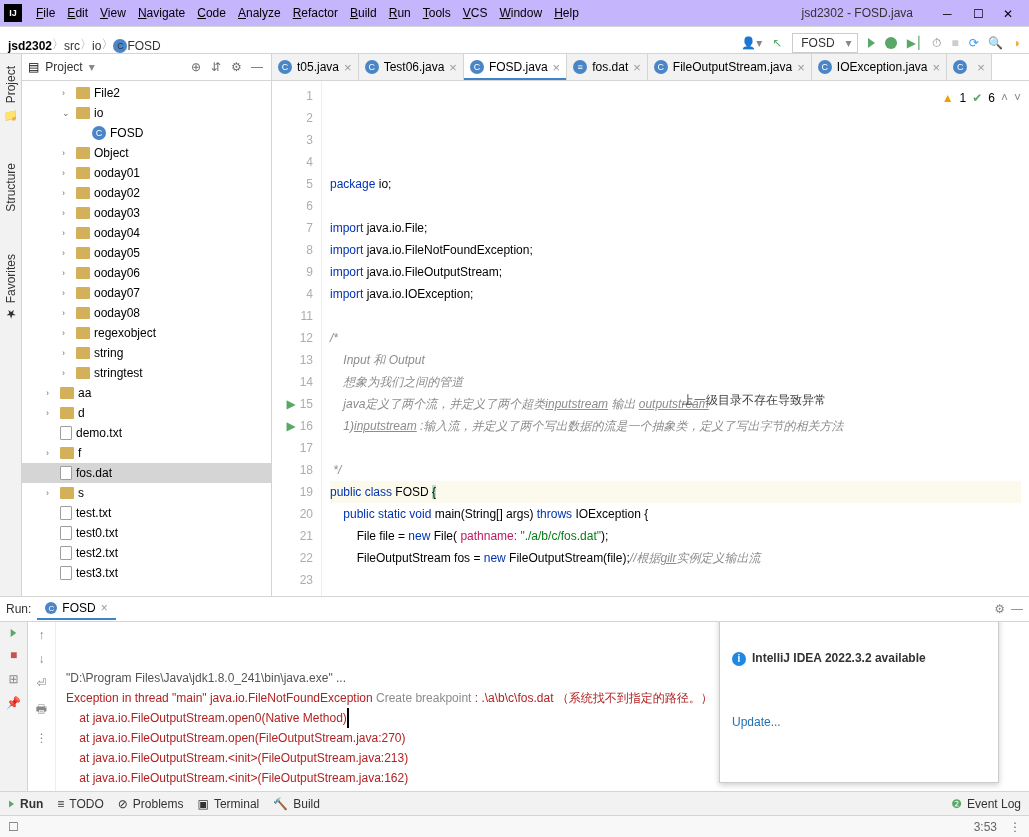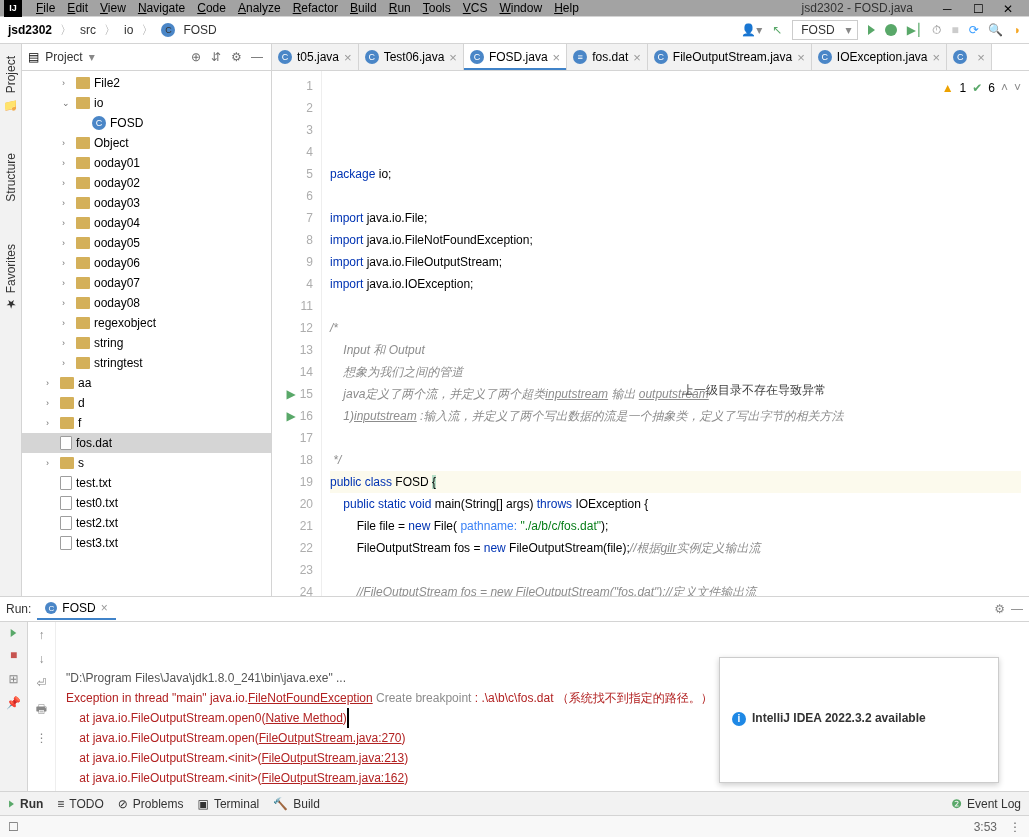--- a/index.html
+++ b/index.html
@@ -1,24 +1,24 @@
 <!DOCTYPE html>
 <html><head>
 <meta charset="utf-8">
 <style>
 *{margin:0;padding:0;box-sizing:border-box;font-family:"Segoe UI",Arial,sans-serif;font-size:12px}
 body{width:1029px;height:837px;background:#fff;display:flex;flex-direction:column;overflow:hidden}
-.menubar{height:17px;background:#a3a3a3;border-bottom:1px solid #d4d4d4;display:flex;align-items:center;padding:0 4px;gap:2px}
+.menubar{height:27px;background:#c4b5fd;border-bottom:1px solid #d4d4d4;display:flex;align-items:center;padding:0 4px;gap:2px}
 .app-icon{width:18px;height:18px;background:#000;margin-right:6px;display:flex;align-items:center;justify-content:center;color:#fff;font-weight:bold;font-size:9px}
 .menuitem{padding:3px 6px;cursor:pointer}
 .menuitem u{text-decoration:underline}
 .title-right{margin-left:auto;color:#333;padding-right:8px}
 .winbtns{display:flex;gap:18px;margin-left:20px;padding-right:10px}
 .winbtn{width:12px;height:12px;cursor:pointer}
-.breadcrumb{height:27px;background:#fff;border-bottom:1px solid #d4d4d4;display:flex;align-items:center;padding:0 8px;gap:8px}
+.breadcrumb{height:27px;background:#fff;border-bottom:1px solid #d4d4d4;display:flex;align-items:flex-end;padding:0 8px;gap:0}
 .breadcrumb span{color:#333}
 .breadcrumb .sep{color:#999}
 .breadcrumb .cls{color:#333}
 .toolbar-right{margin-left:auto;display:flex;align-items:center;gap:10px}
 .run-select{border:1px solid #ccc;padding:2px 22px 2px 8px;position:relative;background:#fff}
 .triangle-green{width:0;height:0;border-left:7px solid #59a869;border-top:5px solid transparent;border-bottom:5px solid transparent}
 .bug-green{width:12px;height:12px;background:#59a869;border-radius:50%}
 .main{flex:1;display:flex;position:relative;overflow:hidden}
 .sidebar-tabs{width:22px;background:#f2f2f2;border-right:1px solid #d4d4d4;display:flex;flex-direction:column;align-items:center;padding-top:6px;gap:30px}
 .side-tab{writing-mode:vertical-rl;transform:rotate(180deg);padding:6px 2px;color:#333;cursor:pointer}
@@ -39,35 +39,35 @@
 .tabs{height:27px;border-bottom:1px solid #d4d4d4;display:flex;align-items:stretch;overflow:hidden}
 .tab{display:flex;align-items:center;padding:0 6px;gap:5px;border-right:1px solid #d4d4d4;cursor:pointer;background:#f2f2f2;position:relative}
 .tab.active{background:#fff}
 .tab.active::after{content:"";position:absolute;bottom:0;left:0;right:0;height:2px;background:#4083c9}
 .tab .close{color:#999;font-size:13px;cursor:pointer}
 .tab .file-type-icon{width:14px;height:14px;background:#4a86c7;border-radius:50%;color:#fff;font-size:9px;display:flex;align-items:center;justify-content:center}
 .editor-body{flex:1;display:flex;overflow:hidden;position:relative;font-family:"Consolas","Courier New",monospace;font-size:13px}
 .gutter{width:50px;background:#fff;border-right:1px solid #eee;text-align:right;padding:4px 8px 4px 0;color:#adadad;line-height:22px}
 .gutter .ln{height:22px}
 .code{flex:1;padding:4px 8px;line-height:22px;white-space:pre;overflow:auto;position:relative}
-.kw{color:#0033b3}.str{color:#067d17}.cmt{color:#8c8c8c;font-style:italic}.cls{color:#000}.ann-cmt{color:#3b82f6}
+.kw{color:#0033b3}.str{color:#067d17}.cmt{color:#8c8c8c;font-style:italic}.cls{color:#000}.ann-cmt{color:#be185d}
 .hl-line{background:#fcfaed}
 .red-note{color:#404040;position:absolute}
 .inspections{position:absolute;top:6px;right:8px;display:flex;gap:6px;align-items:center;font-size:11px}
 .warn-tri{color:#eda200}.check{color:#59a869}
 .run-panel{height:195px;border-top:1px solid #d4d4d4;display:flex;flex-direction:column;background:#fff}
 .run-header{height:25px;border-bottom:1px solid #d4d4d4;display:flex;align-items:center;padding:0 6px;gap:6px}
 .run-header .lbl{color:#333}
 .run-tab{padding:3px 8px;border-bottom:2px solid #4083c9;background:#fff;display:flex;align-items:center;gap:5px}
 .run-body{flex:1;display:flex;overflow:hidden;font-family:"Consolas","Courier New",monospace;font-size:13px}
 .run-toolbar{width:28px;background:#f2f2f2;border-right:1px solid #d4d4d4;display:flex;flex-direction:column;align-items:center;padding:6px 0;gap:10px}
 .run-toolbar2{width:28px;background:#fff;border-right:1px solid #eee;display:flex;flex-direction:column;align-items:center;padding:6px 0;gap:10px}
 .console{flex:1;padding:6px 10px;line-height:20px;white-space:pre;overflow:auto;position:relative}
 .console .err{color:#b22222}
-.console .link{color:#b22222;text-decoration:underline}
+.console .link{color:#b22222;}
 .console .path{color:#545454}
 .notif{position:absolute;right:30px;bottom:8px;width:280px;background:#fff;border:1px solid #ccc;box-shadow:0 2px 6px rgba(0,0,0,.2);padding:10px 12px;z-index:10}
 .notif .title{font-weight:bold;color:#333;margin-bottom:4px}
 .notif .info-icon{width:14px;height:14px;background:#1e88e5;border-radius:50%;color:#fff;display:inline-flex;align-items:center;justify-content:center;font-size:10px;margin-right:6px}
 .notif .link{color:#2470b3;cursor:pointer}
 .bottom-bar{height:24px;border-top:1px solid #d4d4d4;background:#f2f2f2;display:flex;align-items:center;padding:0 8px;gap:14px}
 .bottom-item{display:flex;align-items:center;gap:5px;color:#333;cursor:pointer}
 .bottom-item.active{font-weight:bold}
 .status{height:22px;border-top:1px solid #d4d4d4;background:#f8f8f8;display:flex;align-items:center;padding:0 8px;color:#666}
 .status .right{margin-left:auto;display:flex;gap:12px}
@@ -224,20 +224,25 @@
         </div>
         <div class="tree-item indent1">
           <span class="expander">›</span>
           <span class="folder-icon"></span>
           <span>aa</span>
         </div>
         <div class="tree-item indent1">
           <span class="expander">›</span>
           <span class="folder-icon"></span>
           <span>d</span>
+        </div>
+        <div class="tree-item indent1">
+          <span class="expander"></span>
+          <span class="file-icon"></span>
+          <span>demo.txt</span>
         </div>
         <div class="tree-item indent1">
           <span class="expander">›</span>
           <span class="folder-icon"></span>
           <span>f</span>
         </div>
         <div class="tree-item indent1 selected">
           <span class="expander"></span>
           <span class="file-icon"></span>
           <span>fos.dat</span>
@@ -370,20 +375,21 @@
     <div class="run-toolbar2">
       <span style="color:#888">↑</span>
       <span style="color:#888">↓</span>
       <span style="color:#888">⏎</span>
       <span style="color:#888">🖶</span>
       <span style="color:#888">⋮</span>
     </div>
     <div class="console" id="console">
       <div class="path">"D:\Program Files\Java\jdk1.8.0_241\bin\java.exe" ...</div><div class="err">Exception in thread "main" java.io.<span class="link">FileNotFoundException</span> <span style="color:#8c8c8c">Create breakpoint</span> : .\a\b\c\fos.dat （系统找不到指定的路径。）</div><div class="err">    at java.io.FileOutputStream.open0(<span class="link">Native Method</span>)<span style="background:#000;width:2px;display:inline-block">&nbsp;</span></div><div class="err">    at java.io.FileOutputStream.open(<span class="link">FileOutputStream.java:270</span>)</div><div class="err">    at java.io.FileOutputStream.&lt;init&gt;(<span class="link">FileOutputStream.java:213</span>)</div><div class="err">    at java.io.FileOutputStream.&lt;init&gt;(<span class="link">FileOutputStream.java:162</span>)</div><div class="notif">
         <div class="title"><span class="info-icon">i</span><span>IntelliJ IDEA 2022.3.2 available</span></div>
+        <div class="link">Update...</div>
       </div>
     </div>
   </div>
 </div>
 
 <div class="bottom-bar">
   <div class="bottom-item active">
       <span class="triangle-green" style="transform:scale(.7)"></span>
       <span>Run</span>
     </div>

